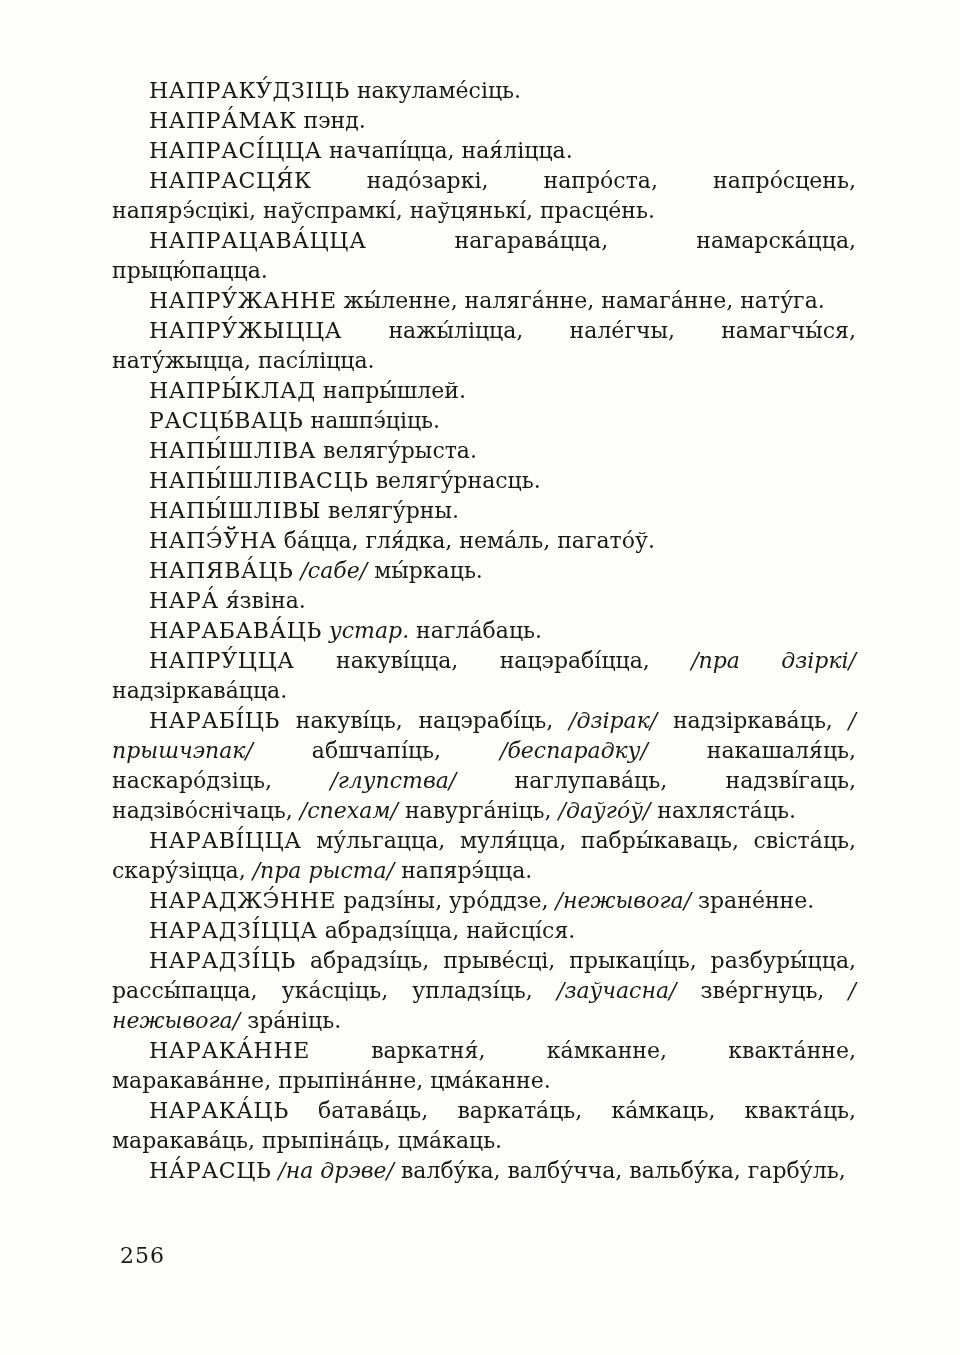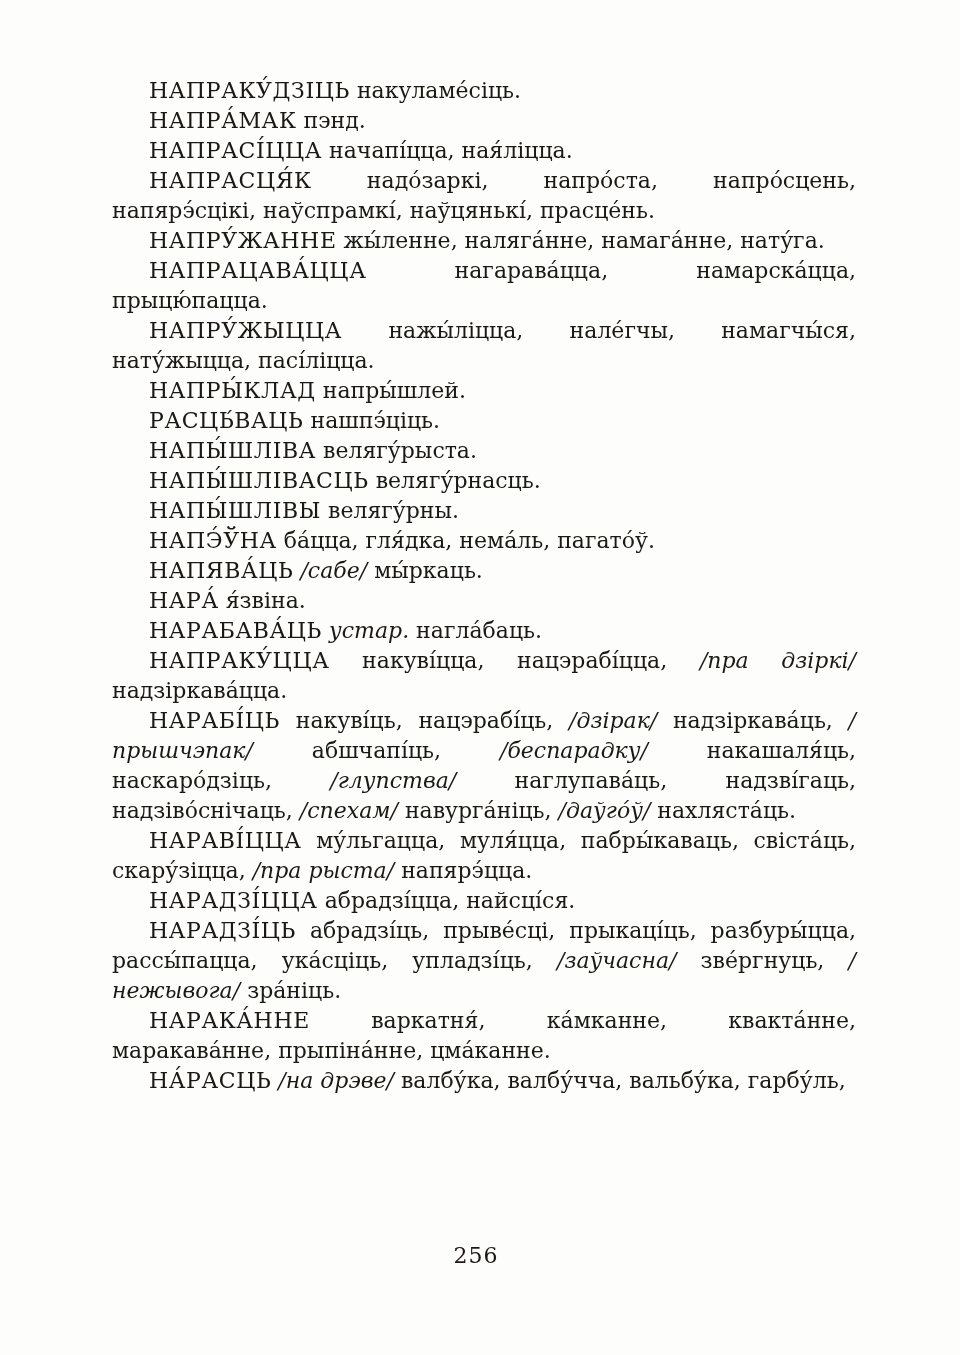--- a/index.html
+++ b/index.html
@@ -20,50 +20,52 @@
   .entry {
     margin:0;
     text-indent:37px;
     text-align:justify;
     text-align-last:left;
   }
   .headword { letter-spacing:0.6px; }
   .seg-italic { font-style:italic; }
   .folio {
     position:absolute;
-    bottom:84px; left:104px; width:744px;
-    text-align:center;
+    bottom:84px; left:120px; width:744px;
+    text-align:left;
     font-size:22px;
     letter-spacing:1px;
     margin-top:48px;
   }
 </style>
 </head>
 <body>
 
 <div class="page">
   <div id="entries-container">
       <p class="entry"><span class="headword">НАПРАКУ́ДЗІЦЬ</span><span class="seg"> накуламе́сіць.</span></p>
       <p class="entry"><span class="headword">НАПРА́МАК</span><span class="seg"> пэнд.</span></p>
       <p class="entry"><span class="headword">НАПРАСІ́ЦЦА</span><span class="seg"> начапі́цца, ная́ліцца.</span></p>
       <p class="entry"><span class="headword">НАПРАСЦЯ́К</span><span class="seg"> надо́заркі, напро́ста, напро́сцень, напярэ́сцікі, наўспрамкі́, наўцянькі́, прасце́нь.</span></p>
+      <p class="entry"><span class="headword">НАПРАЦАВА́ЦЦА</span><span class="seg"> нагарава́цца, намарска́цца, прыцю́пацца.</span></p>
       <p class="entry"><span class="headword">НАПРУ́ЖАННЕ</span><span class="seg"> жы́ленне, наляга́нне, намага́нне, нату́га.</span></p>
-      <p class="entry"><span class="headword">НАПРАЦАВА́ЦЦА</span><span class="seg"> нагарава́цца, намарска́цца, прыцю́пацца.</span></p>
       <p class="entry"><span class="headword">НАПРУ́ЖЫЦЦА</span><span class="seg"> нажы́ліцца, нале́гчы, намагчы́ся, нату́жыцца, пасі́ліцца.</span></p>
       <p class="entry"><span class="headword">НАПРЫ́КЛАД</span><span class="seg"> напры́шлей.</span></p>
       <p class="entry"><span class="headword">РАСЦЬ́ВАЦЬ</span><span class="seg"> нашпэ́ціць.</span></p>
       <p class="entry"><span class="headword">НАПЫ́ШЛІВА</span><span class="seg"> велягу́рыста.</span></p>
       <p class="entry"><span class="headword">НАПЫ́ШЛІВАСЦЬ</span><span class="seg"> велягу́рнасць.</span></p>
       <p class="entry"><span class="headword">НАПЫ́ШЛІВЫ</span><span class="seg"> велягу́рны.</span></p>
       <p class="entry"><span class="headword">НАПЭ́ЎНА</span><span class="seg"> ба́цца, гля́дка, нема́ль, пагато́ў.</span></p>
       <p class="entry"><span class="headword">НАПЯВА́ЦЬ</span><span class="seg"> </span><span class="seg seg-italic">/сабе/</span><span class="seg"> мы́ркаць.</span></p>
       <p class="entry"><span class="headword">НАРА́</span><span class="seg"> я́звіна.</span></p>
       <p class="entry"><span class="headword">НАРАБАВА́ЦЬ</span><span class="seg"> </span><span class="seg seg-italic">устар.</span><span class="seg"> нагла́баць.</span></p>
-      <p class="entry"><span class="headword">НАПРАКУ́ЦЦА</span><span class="seg"> накуві́цца, нацэрабі́цца, </span><span class="seg seg-italic">/пра дзіркі/</span><span class="seg"> надзіркава́цца.</span></p>
+      <p class="entry"><span class="headword">НАПРУ́ЦЦА</span><span class="seg"> накуві́цца, нацэрабі́цца, </span><span class="seg seg-italic">/пра дзіркі/</span><span class="seg"> надзіркава́цца.</span></p>
       <p class="entry"><span class="headword">НАРАБІ́ЦЬ</span><span class="seg"> накуві́ць, нацэрабі́ць, </span><span class="seg seg-italic">/дзірак/</span><span class="seg"> надзіркава́ць, </span><span class="seg seg-italic">/прышчэпак/</span><span class="seg"> абшчапі́ць, </span><span class="seg seg-italic">/беспарадку/</span><span class="seg"> накашаля́ць, наскаро́дзіць, </span><span class="seg seg-italic">/глупства/</span><span class="seg"> наглупава́ць, надзві́гаць, надзіво́снічаць, </span><span class="seg seg-italic">/спехам/</span><span class="seg"> навурга́ніць, </span><span class="seg seg-italic">/даўго́ў/</span><span class="seg"> нахляста́ць.</span></p>
       <p class="entry"><span class="headword">НАРАВІ́ЦЦА</span><span class="seg"> му́льгацца, муля́цца, пабры́каваць, свіста́ць, скару́зіцца, </span><span class="seg seg-italic">/пра рыста/</span><span class="seg"> напярэ́цца.</span></p>
+      <p class="entry"><span class="headword">НАРАДЖЭ́ННЕ</span><span class="seg"> радзі́ны, уро́ддзе, </span><span class="seg seg-italic">/нежывога/</span><span class="seg"> зране́нне.</span></p>
       <p class="entry"><span class="headword">НАРАДЗІ́ЦЦА</span><span class="seg"> абрадзі́цца, найсці́ся.</span></p>
       <p class="entry"><span class="headword">НАРАДЗІ́ЦЬ</span><span class="seg"> абрадзі́ць, прыве́сці, прыкаці́ць, разбуры́цца, рассы́пацца, ука́сціць, упладзі́ць, </span><span class="seg seg-italic">/заўчасна/</span><span class="seg"> зве́ргнуць, </span><span class="seg seg-italic">/нежывога/</span><span class="seg"> зра́ніць.</span></p>
       <p class="entry"><span class="headword">НАРАКА́ННЕ</span><span class="seg"> варкатня́, ка́мканне, квакта́нне, маракава́нне, прыпіна́нне, цма́канне.</span></p>
+      <p class="entry"><span class="headword">НАРАКА́ЦЬ</span><span class="seg"> батава́ць, варката́ць, ка́мкаць, квакта́ць, маракава́ць, прыпіна́ць, цма́каць.</span></p>
       <p class="entry"><span class="headword">НА́РАСЦЬ</span><span class="seg"> </span><span class="seg seg-italic">/на дрэве/</span><span class="seg"> валбу́ка, валбу́чча, вальбу́ка, гарбу́ль,</span></p>
     </div>
   <div class="folio">256</div>
 </div>
 
 </body></html>

